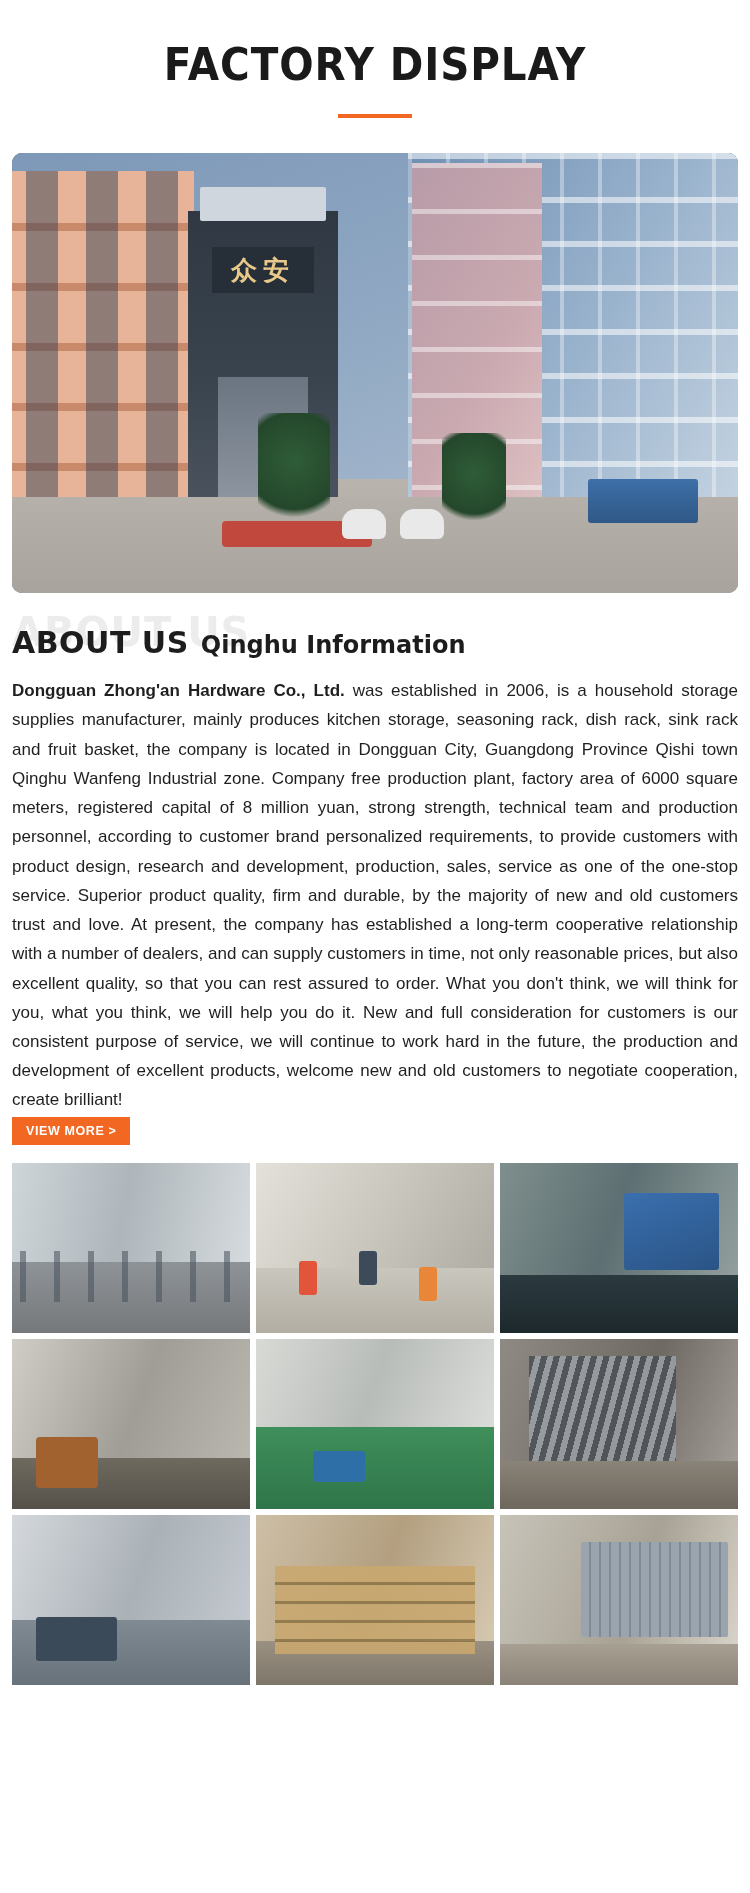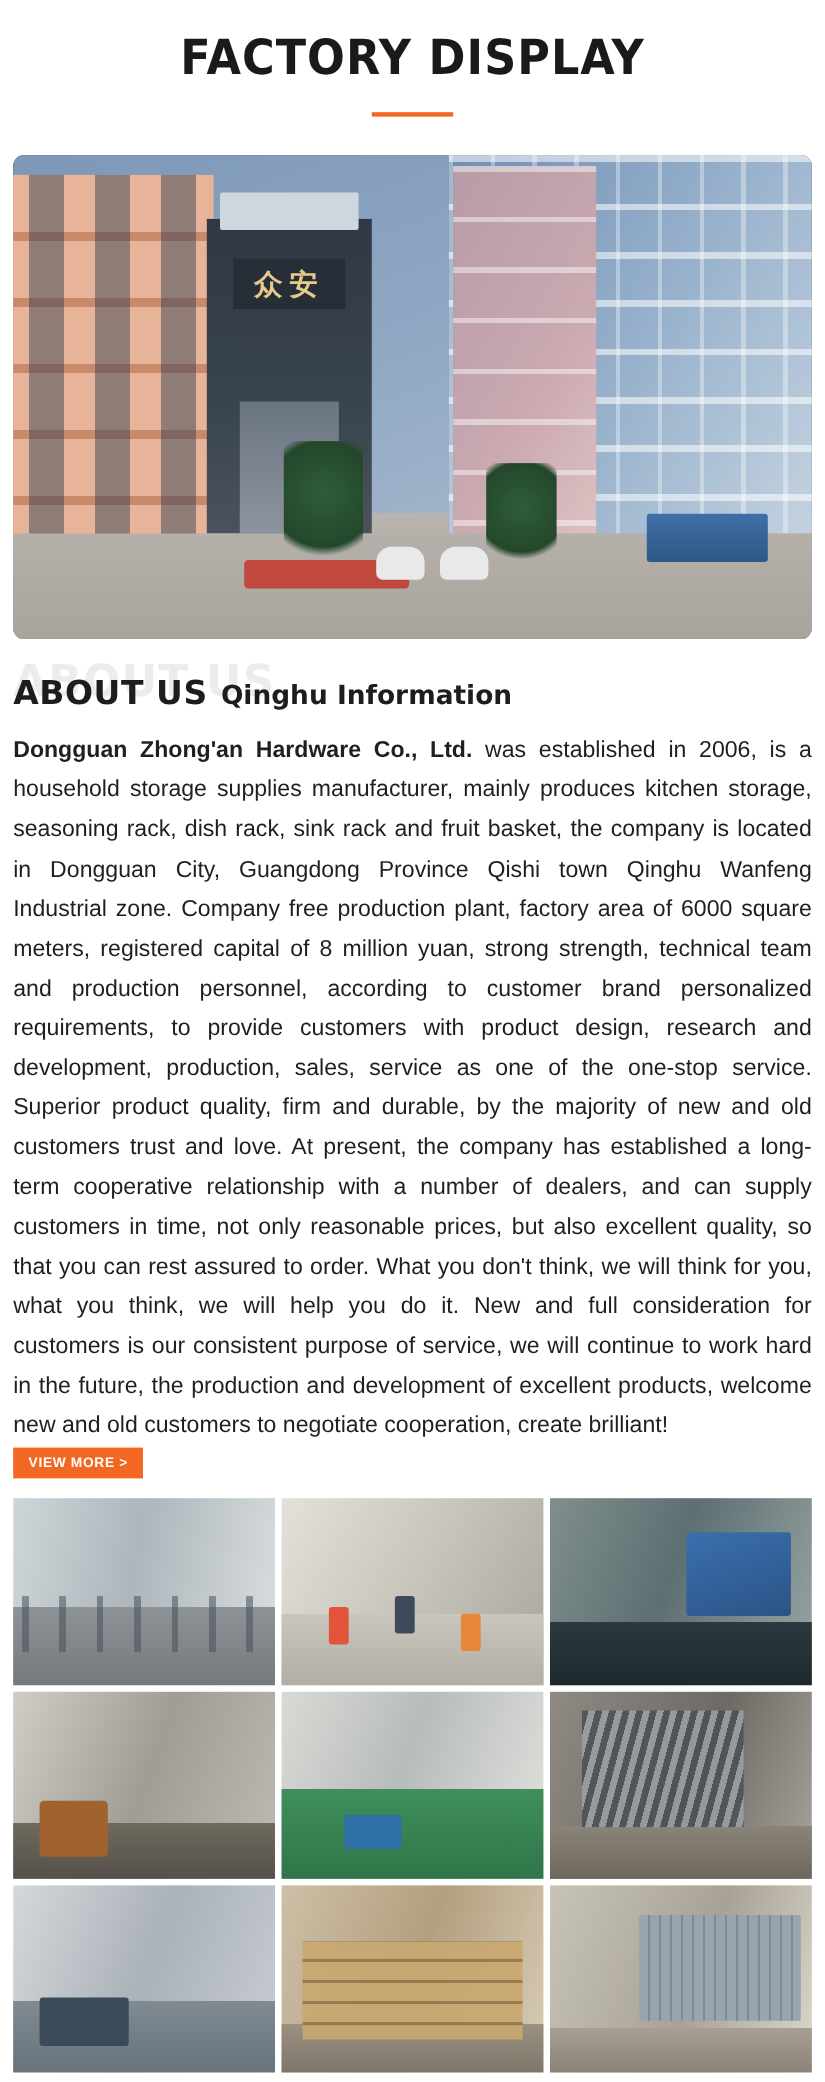--- a/index.html
+++ b/index.html
@@ -11,21 +11,21 @@
   .page {
     width: 750px;
     min-height: 1893px;
     background: #fff;
     position: relative;
     overflow: hidden;
   }
 
   
   .header {
-    padding-top: 30px;
+    padding-top: 42px;
     text-align: center;
   }
   .header-title {
     font-family: "DejaVu Sans", sans-serif;
     font-weight: 700;
     font-size: 44px;
     letter-spacing: 1px;
     color: #1a1a1a;
     line-height: 1.05;
     transform: scaleX(0.92);
@@ -179,21 +179,21 @@
     letter-spacing: .5px;
   }
   .about-sub {
     font-family: "DejaVu Sans", sans-serif;
     font-weight: 700;
     font-size: 24px;
     color: #1d1d1d;
   }
   .about-body {
     margin-top: 16px;
-    font-size: 21px;
+    font-size: 17px;
     line-height: 1.72;
     color: #1f1f1f;
     text-align: justify;
     text-justify: inter-word;
   }
   .about-body b { font-weight: 700; }
   .view-more {
     display: inline-block;
     margin-top: 2px;
     background: #f26722;

